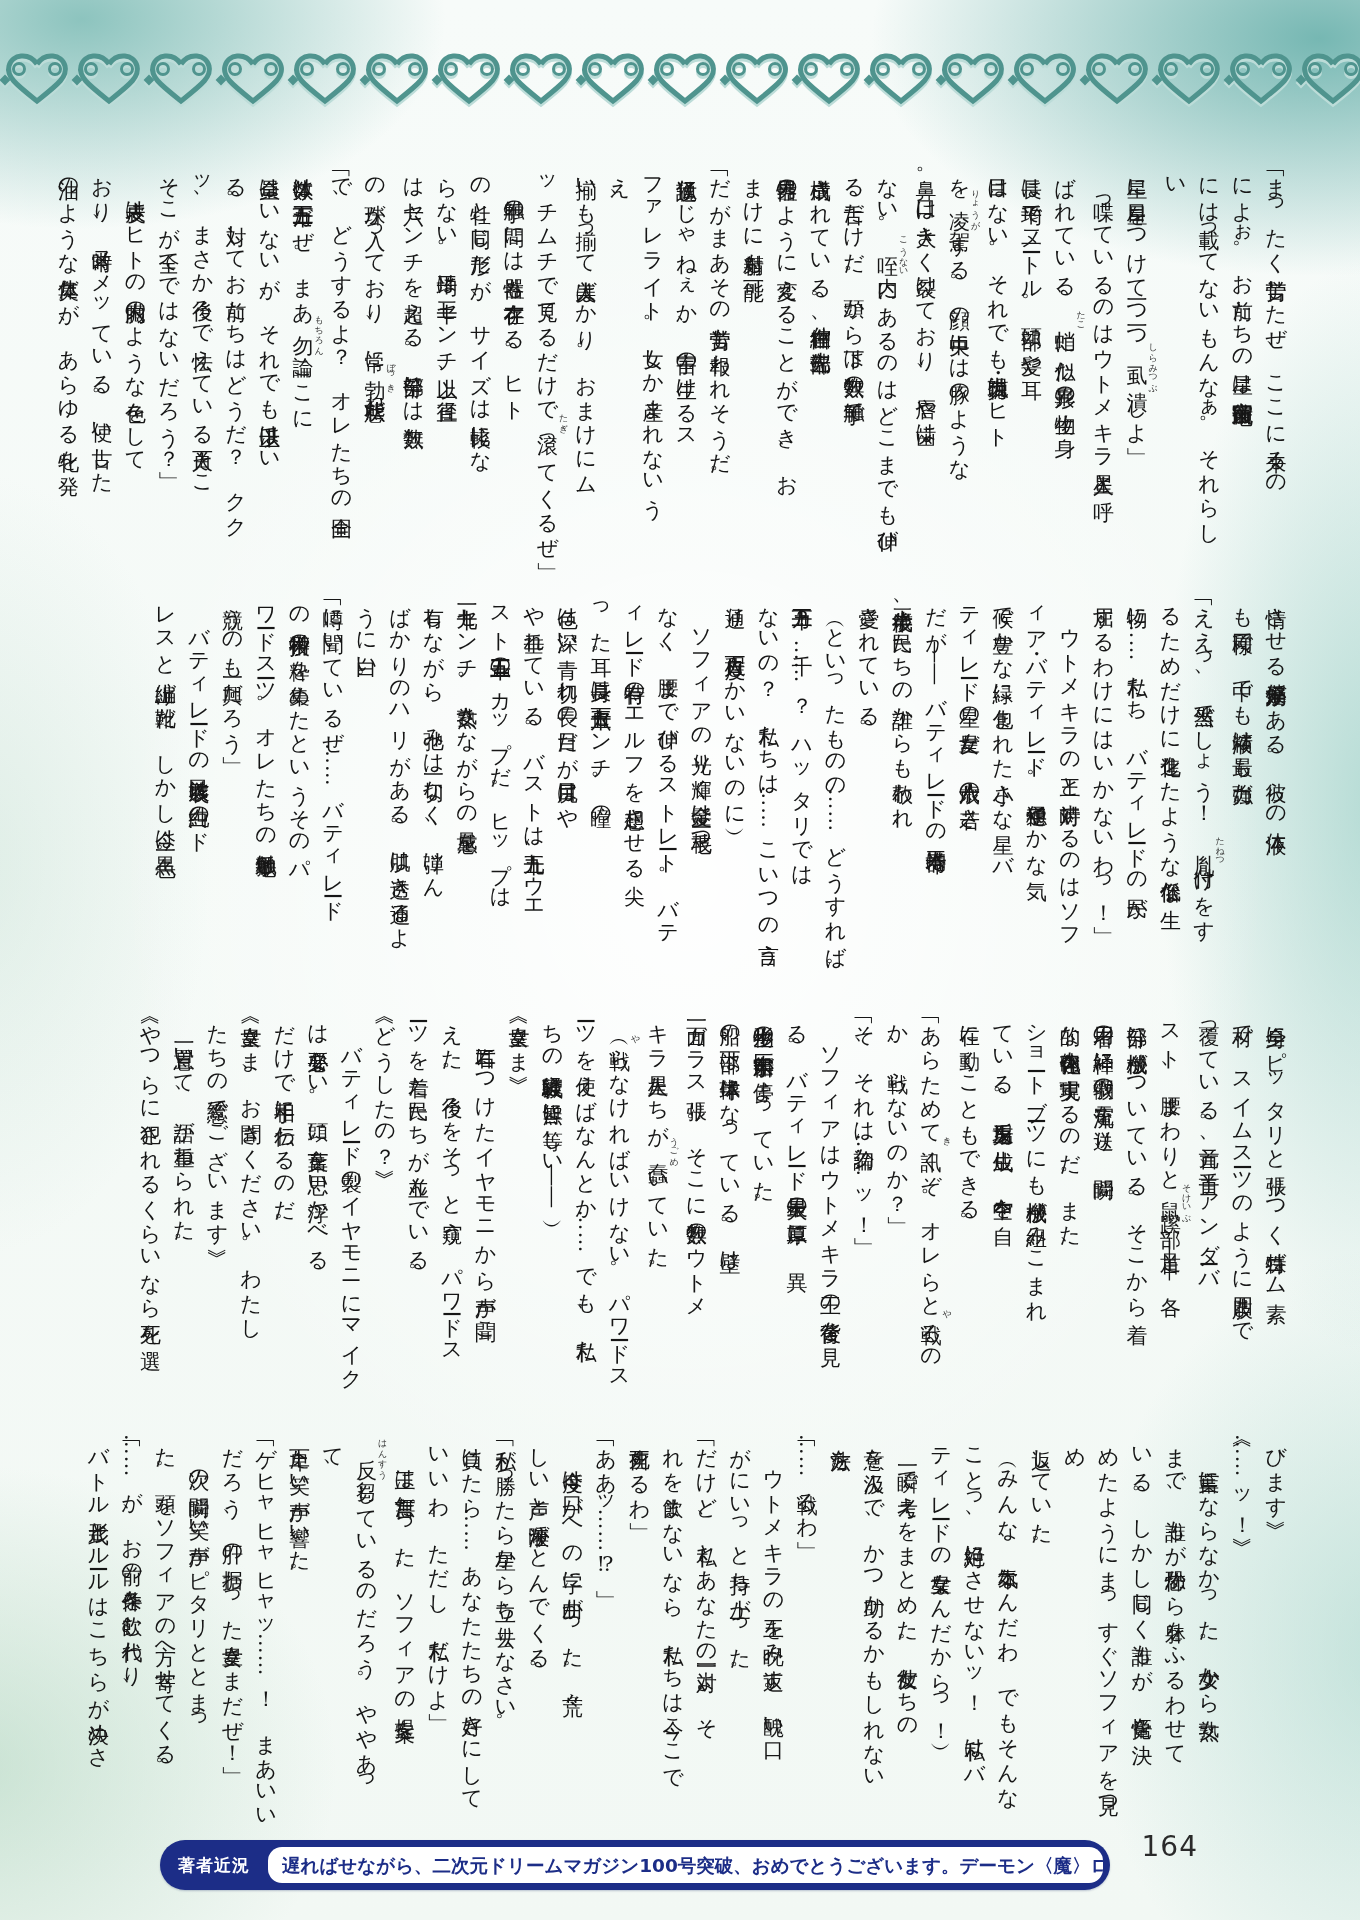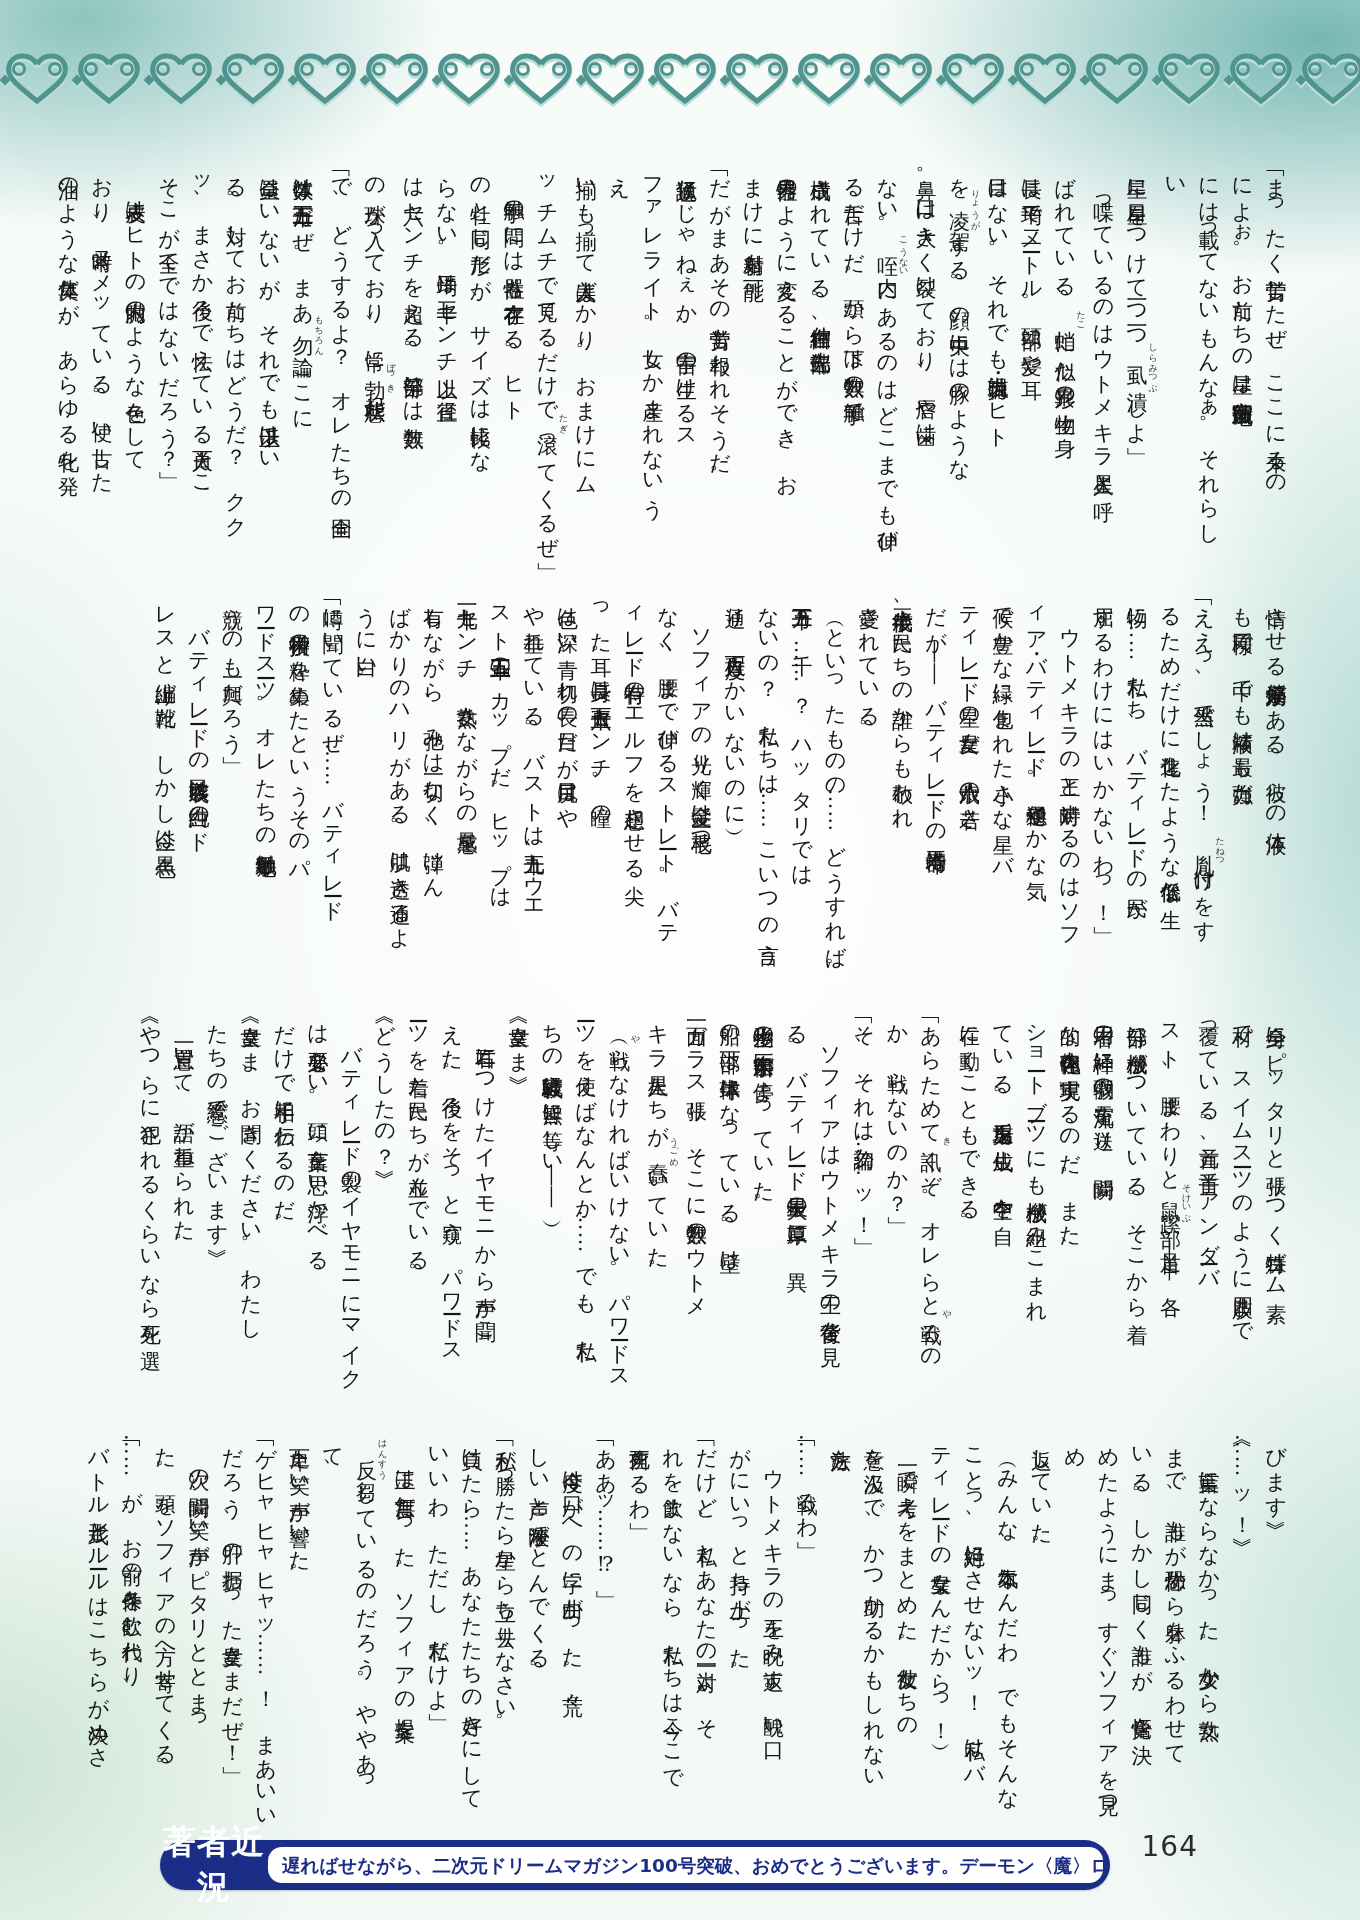--- a/index.html
+++ b/index.html
@@ -41,21 +41,21 @@
   }
   .footer-bar{
     position:absolute;left:160px;top:1840px;width:950px;height:50px;
     background:#1c2d87;border-radius:26px;
     display:flex;align-items:center;
     box-shadow:0 1px 2px rgba(20,40,100,.25);
   }
   .footer-label{
     width:108px;flex:0 0 auto;text-align:center;
     font-family:"DejaVu Sans","Liberation Sans",sans-serif;
-    font-weight:bold;font-size:33px;color:#ffffff;letter-spacing:1px;
+    font-weight:bold;font-size:17px;color:#ffffff;letter-spacing:1px;
   }
   .footer-pill{
     flex:1 1 auto;height:36px;margin-right:7px;border-radius:14px;
     background:#ffffff;display:flex;align-items:center;padding:0 14px;
     overflow:hidden;
   }
   .footer-pill span{
     font-family:"DejaVu Sans","Liberation Sans",sans-serif;
     font-weight:bold;font-size:18.5px;color:#1c2d87;white-space:nowrap;
   }

